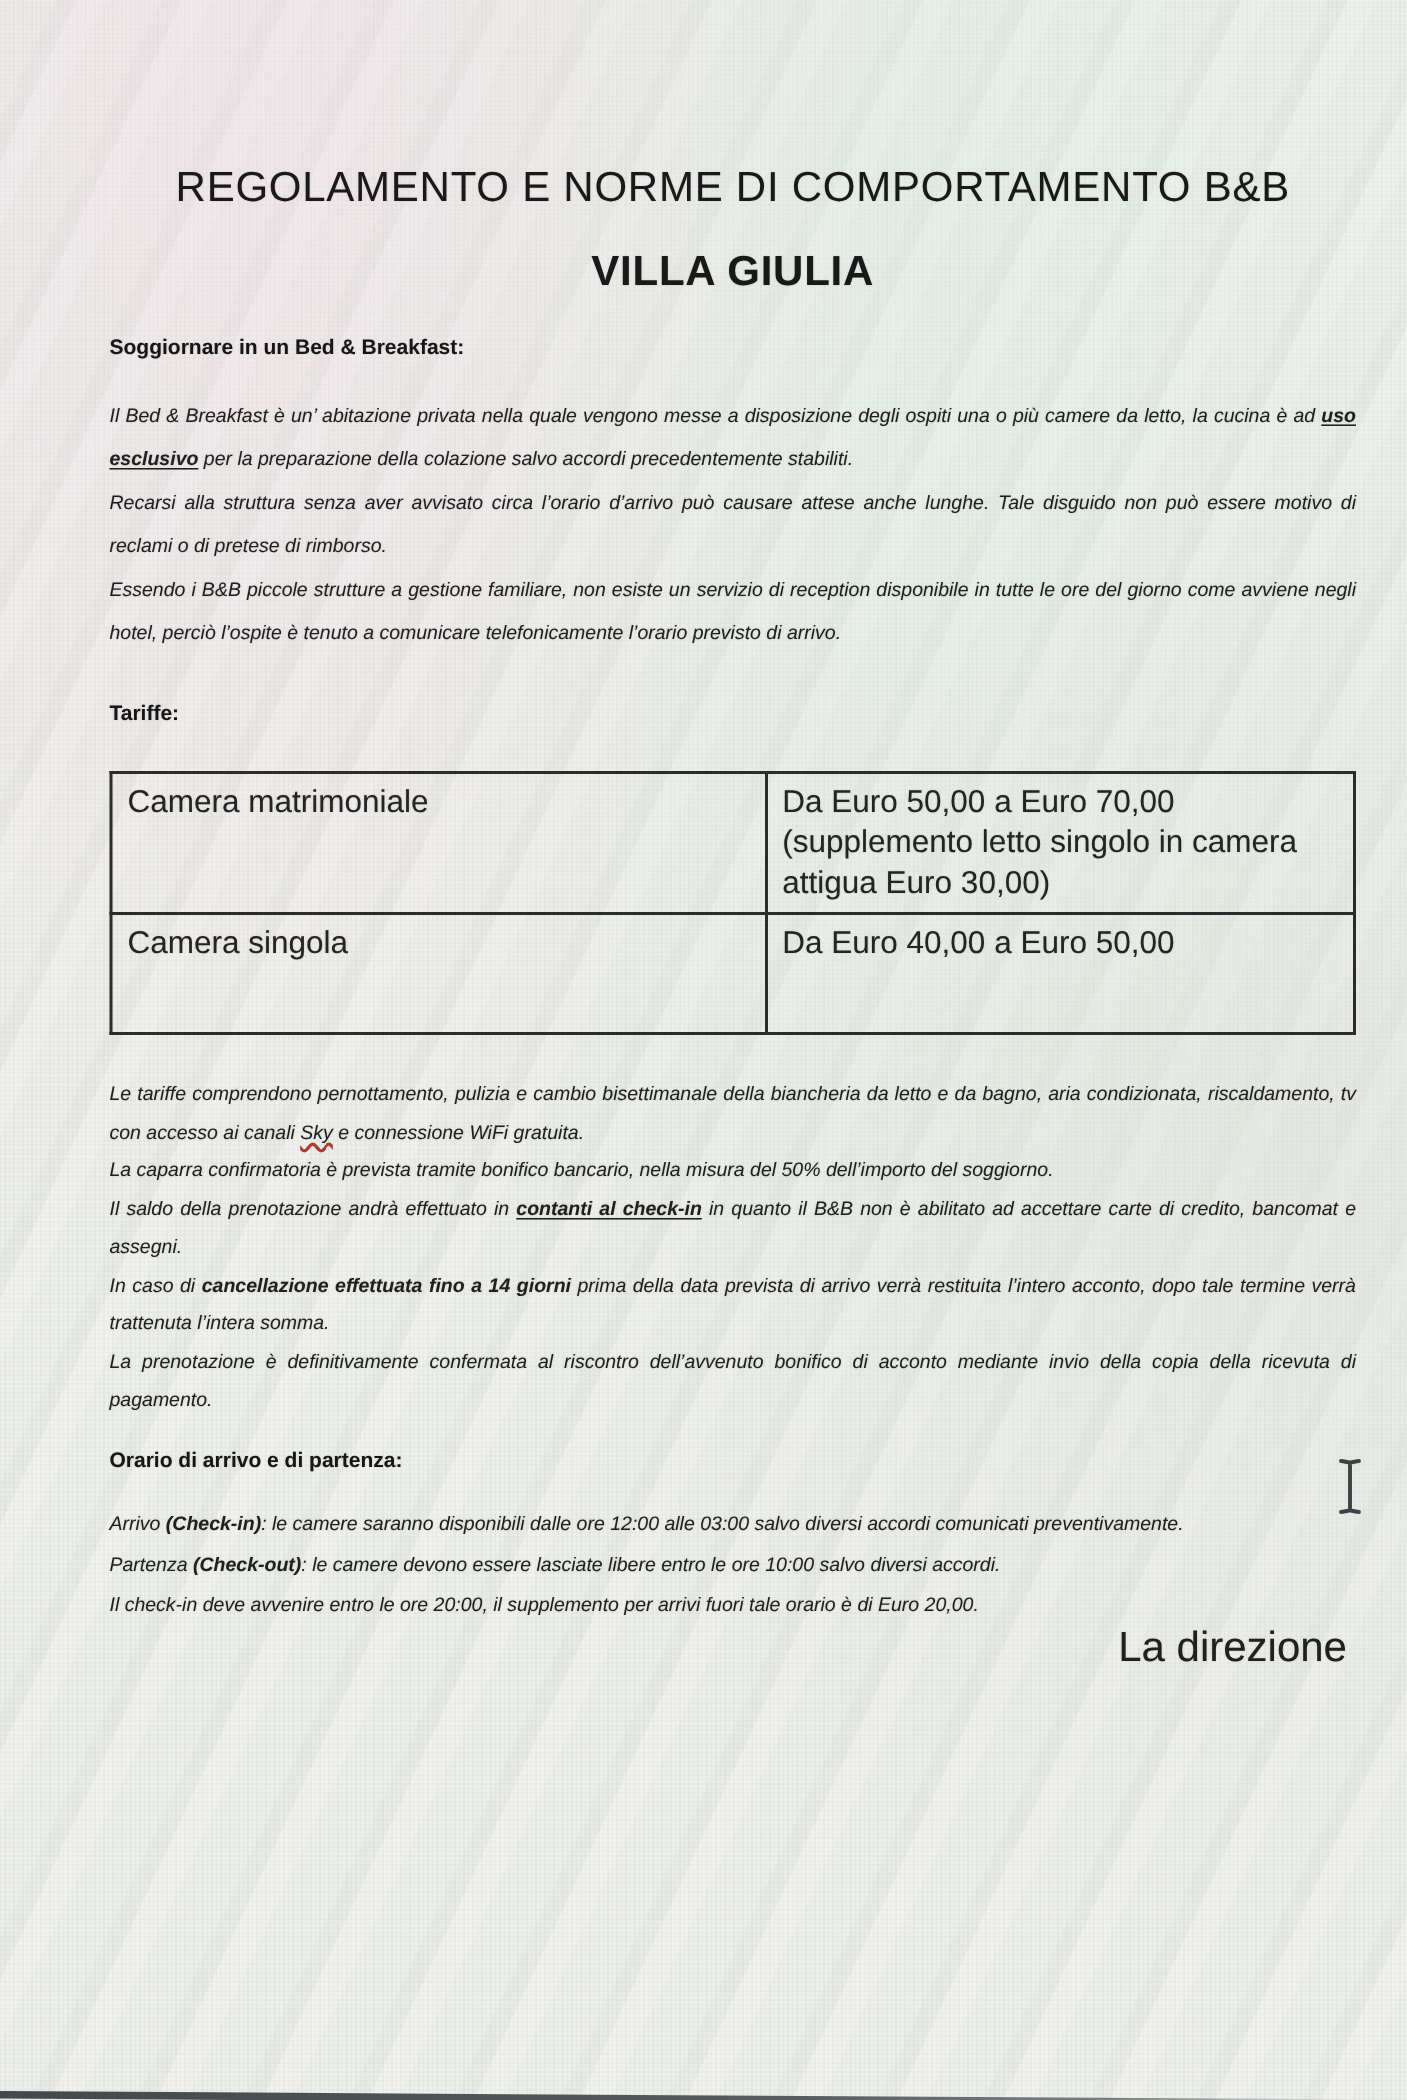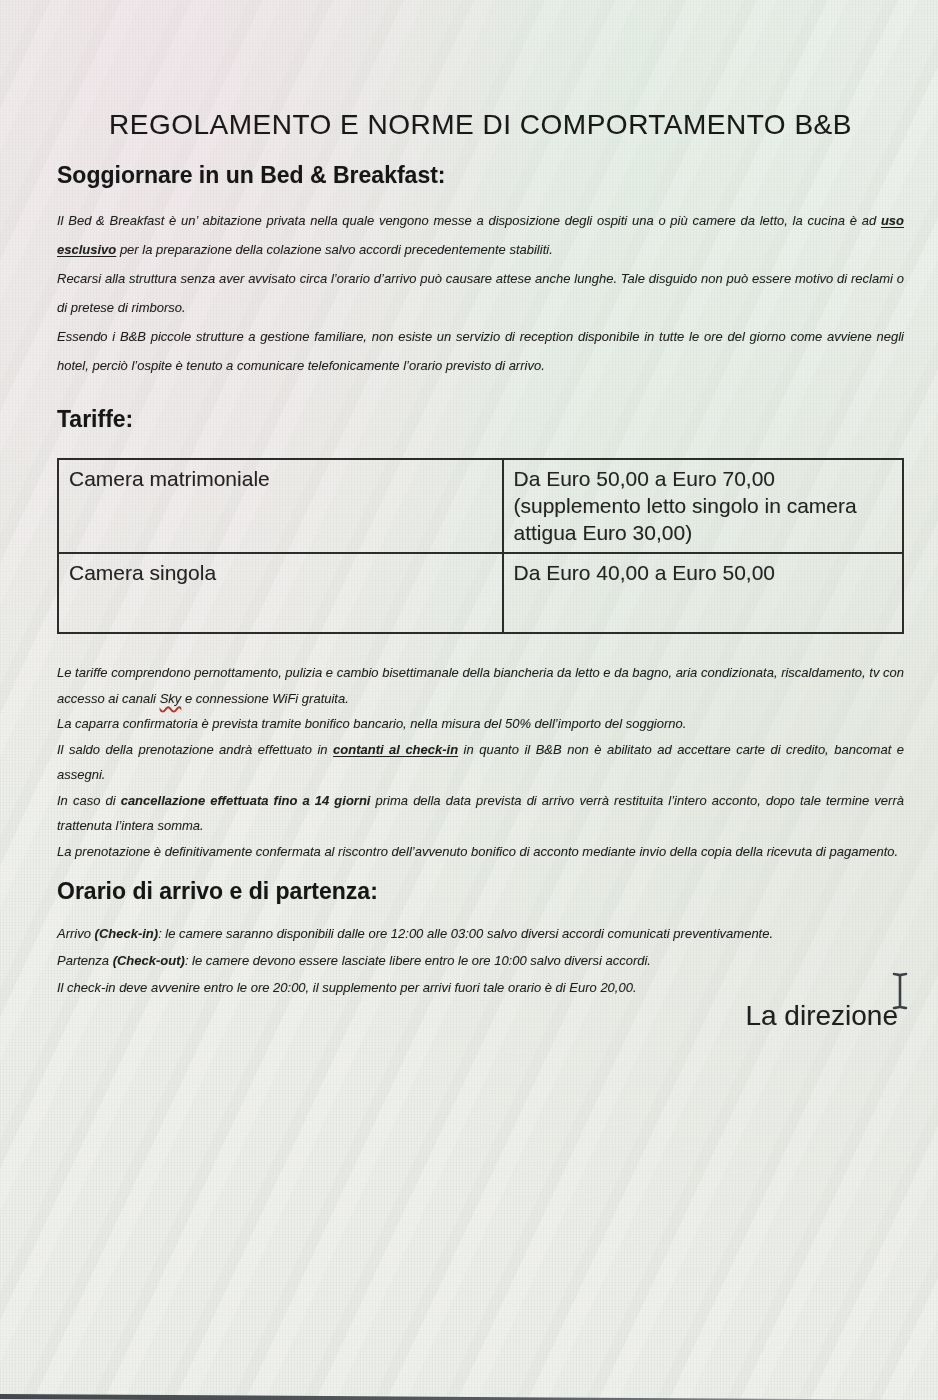--- a/index.html
+++ b/index.html
@@ -14,41 +14,42 @@
       radial-gradient(ellipse at 92% 55%, rgba(222,226,218,0.50), transparent 50%),
       repeating-linear-gradient(115deg, rgba(255,255,255,0) 0 34px, rgba(196,201,194,0.10) 34px 46px, rgba(255,255,255,0.16) 46px 64px),
       repeating-linear-gradient(90deg, rgba(118,124,116,0.055) 0 1px, rgba(255,255,255,0.05) 1px 2px, rgba(0,0,0,0) 2px 3px),
       repeating-linear-gradient(0deg, rgba(118,124,116,0.035) 0 1px, rgba(0,0,0,0) 1px 3px);
     font-family:"Liberation Sans","DejaVu Sans",sans-serif;
     color:#1f1f1f;
   }
   .page{
     position:relative;
     padding:0 34px 0 57px;
+    margin-left:16px;
   }
   .page *{text-shadow:0 0 1px rgba(70,70,70,0.28);}
   h1.title{
     margin:108px 20px 0 20px;
     font-size:28px;line-height:34px;
     font-weight:400;
     text-align:center;
     letter-spacing:0.5px;
     color:#191919;
   }
   h2.subtitle{
     margin:22px 0 0 0;
     font-size:28px;line-height:34px;
     font-weight:700;
     text-align:center;
     letter-spacing:0.5px;
     color:#191919;
   }
   h3.sec{
     margin:20px 0 0 0;
-    font-size:23px;line-height:26px;
+    font-size:14px;line-height:26px;
     font-weight:700;
     color:#161616;
   }
   .block{margin-top:18px;}
   .block p{
     margin:0;
     font-size:13px;
     line-height:29px;
     text-align:justify;
     font-style:italic;
@@ -103,20 +104,21 @@
     border-radius:2px;
   }
 </style>
 </head>
 <body>
 
 <div class="screen">
   <div class="page">
 
     <h1 class="title">REGOLAMENTO E NORME DI COMPORTAMENTO B&amp;B</h1>
+    <h2 class="subtitle">VILLA GIULIA</h2>
 
     <h3 class="sec">Soggiornare in un Bed &amp; Breakfast:</h3>
 
     <div class="block">
       <p><span>Il Bed &amp; Breakfast è un’ abitazione privata nella quale vengono messe a disposizione degli  ospiti una o più camere da letto, la cucina è ad </span><span class="bu">uso esclusivo</span><span> per la preparazione della colazione salvo accordi precedentemente stabiliti.</span></p>
       <p>Recarsi alla struttura senza aver avvisato circa l’orario d’arrivo può causare attese anche lunghe. Tale disguido non può essere motivo di reclami o di pretese di rimborso.</p>
       <p>Essendo i B&amp;B piccole strutture a gestione familiare, non esiste un servizio di reception disponibile in tutte le ore del giorno come avviene negli hotel, perciò l’ospite è tenuto a comunicare telefonicamente l’orario previsto di arrivo.</p>
     </div>
 
     <h3 class="sec tariffe">Tariffe:</h3>

